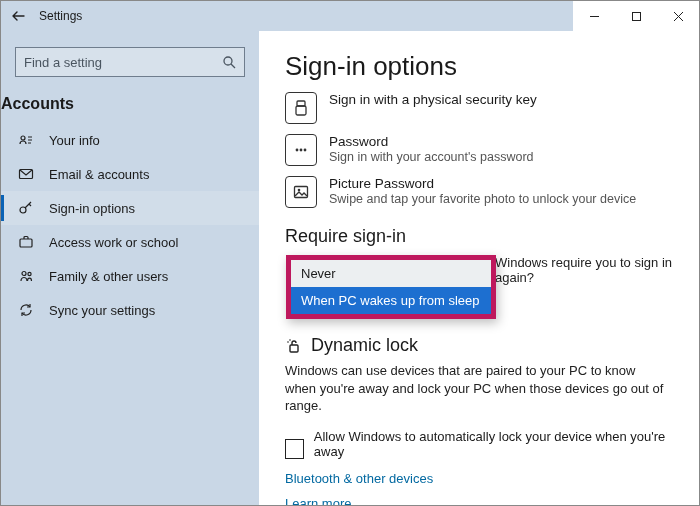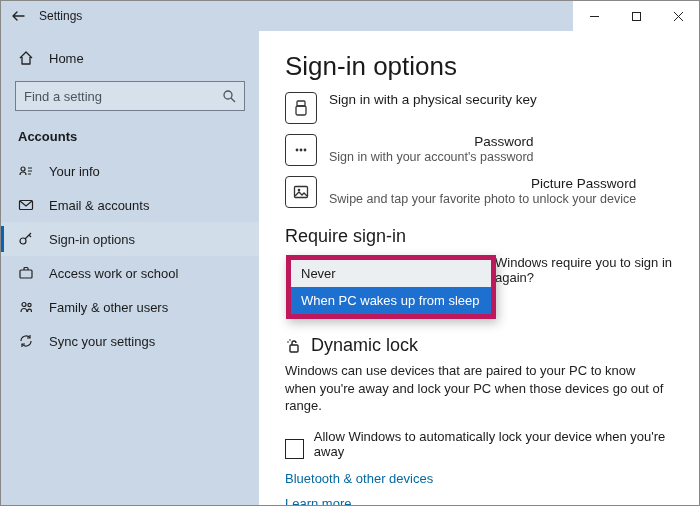--- a/index.html
+++ b/index.html
@@ -101,22 +101,22 @@
     display: flex;
     align-items: center;
     padding: 0 8px;
     color: #4a5560;
     font-size: 13px;
     box-sizing: border-box;
   }
   .search-box span { flex:1; }
   .category-label {
     font-weight: 600;
-    font-size: 13px;
-    padding: 4px 16px 10px 17px;
+    font-size: 16px;
+    padding: 4px 16px 10px 0;
   }
   .nav-item.selected::before {
     content:"";
     position:absolute;
     left:0; top:4px; bottom:4px;
     width:3px;
     background:#0a62b5;
   }
   .nav-item.selected { background: rgba(255,255,255,0.15); }
 
@@ -147,21 +147,21 @@
     width: 30px;
     height: 30px;
     border: 1.4px solid #333;
     border-radius: 4px;
     margin-right: 12px;
     display:flex;
     align-items:center;
     justify-content:center;
     flex: 0 0 auto;
   }
-  .opt-text .t1 { font-size: 13.5px; text-align: right; }
+  .opt-text .t1 { font-size: 13.5px; }
   .opt-text .t2 { font-size: 12.5px; color: #555; margin-top: 1px; }
 
   .require-area { position: relative; }
   .question {
     font-size: 13px;
     margin: 4px 0 8px 0;
     color:#222;
   }
   .dropdown-open {
     position: absolute;
@@ -246,28 +246,20 @@
           <svg width="11" height="11">
             <path d="M1 1 L10 10 M10 1 L1 10"></path>
           </svg>
         </div>
     </div>
   </div>
 
   <div class="body">
 
     <div class="sidebar">
-      <div class="home-row">
-        <span class="icon">
-          <svg width="16" height="16" viewBox="0 0 16 16">
-              <path d="M2 8 L8 2 L14 8 M4 7 V14 H12 V7" fill="none" stroke="#222" stroke-width="1.3" stroke-linejoin="round"></path>
-            </svg>
-        </span>
-        <span>Home</span>
-      </div>
 
       <div class="search-box">
         <span>Find a setting</span>
         <svg width="14" height="14" viewBox="0 0 14 14">
           <circle cx="6" cy="6" r="4" fill="none" stroke="#4a5560" stroke-width="1.3"></circle>
           <path d="M9 9 L13 13" stroke="#4a5560" stroke-width="1.3"></path>
         </svg>
       </div>
 
       <div class="category-label">Accounts</div>

